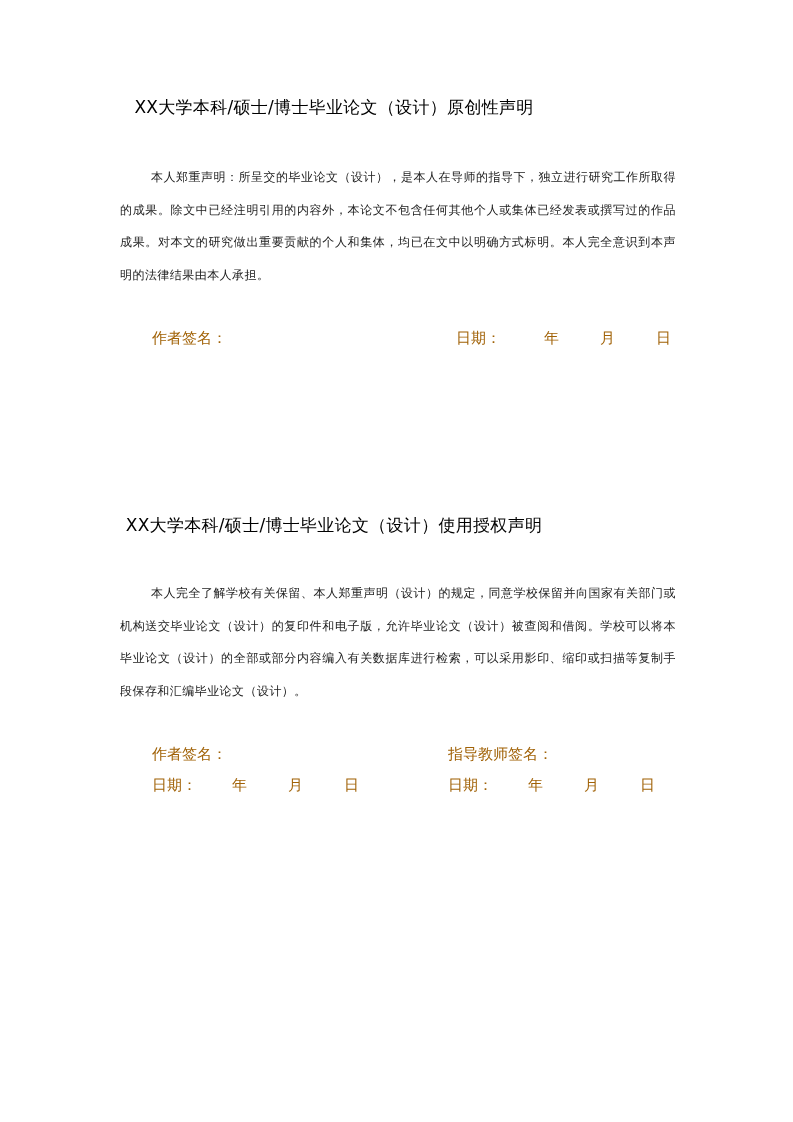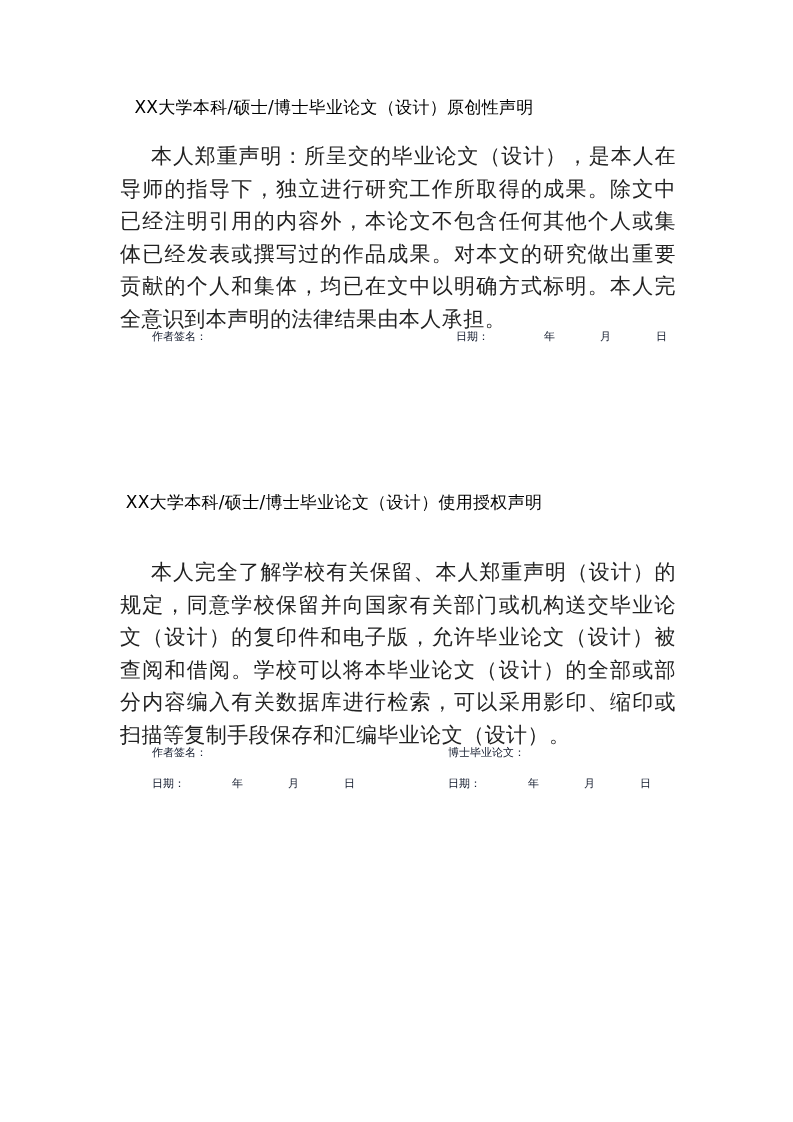--- a/index.html
+++ b/index.html
@@ -8,42 +8,42 @@
     font-family: "DejaVu Serif", "Liberation Serif", serif;
     color: #111111;
   }
   .title {
     position: absolute; left: 0; width: 668px; text-align: center;
     font-family: "DejaVu Sans", "Liberation Sans", sans-serif;
     font-size: 17px; letter-spacing: 0.3px; color: #000;
   }
   .para {
     position: absolute; left: 120px; width: 556px;
-    font-size: 21px; line-height: 32.5px; text-align: justify;
-    text-indent: 31px; color: #222; letter-spacing: 0.45px;
+    font-size: 12px; line-height: 32.5px; text-align: justify;
+    text-indent: 31px; color: #222; letter-spacing: 0.45px; margin-top: 21px;
   }
-  .line { position: absolute; font-size: 11px; color: #0f172a; white-space: pre; }
+  .line { position: absolute; font-size: 15px; color: #a16207; white-space: pre; }
 </style>
 </head>
 <body>
 
 <div class="title" style="top:96px;">XX大学本科/硕士/博士毕业论文（设计）原创性声明</div>
 <div class="para" style="top:140px;">本人郑重声明：所呈交的毕业论文（设计），是本人在导师的指导下，独立进行研究工作所取得的成果。除文中已经注明引用的内容外，本论文不包含任何其他个人或集体已经发表或撰写过的作品成果。对本文的研究做出重要贡献的个人和集体，均已在文中以明确方式标明。本人完全意识到本声明的法律结果由本人承担。</div>
 
 <div class="line" style="top:329px; left:152px;">作者签名：</div>
 <div class="line" style="top:329px; left:456px;">日期：</div>
 <div class="line" style="top:329px; left:544px;">年</div>
 <div class="line" style="top:329px; left:600px;">月</div>
 <div class="line" style="top:329px; left:656px;">日</div>
 
-<div class="title" style="top:491px;">XX大学本科/硕士/博士毕业论文（设计）使用授权声明</div>
+<div class="title" style="top:514px;">XX大学本科/硕士/博士毕业论文（设计）使用授权声明</div>
 <div class="para" style="top:556px;">本人完全了解学校有关保留、本人郑重声明（设计）的规定，同意学校保留并向国家有关部门或机构送交毕业论文（设计）的复印件和电子版，允许毕业论文（设计）被查阅和借阅。学校可以将本毕业论文（设计）的全部或部分内容编入有关数据库进行检索，可以采用影印、缩印或扫描等复制手段保存和汇编毕业论文（设计）。</div>
 
 <div class="line" style="top:745px; left:152px;">作者签名：</div>
-<div class="line" style="top:745px; left:448px;">博士毕业论文：</div>
+<div class="line" style="top:745px; left:448px;">指导教师签名：</div>
 
 <div class="line" style="top:776px; left:152px;">日期：</div>
 <div class="line" style="top:776px; left:232px;">年</div>
 <div class="line" style="top:776px; left:288px;">月</div>
 <div class="line" style="top:776px; left:344px;">日</div>
 
 <div class="line" style="top:776px; left:448px;">日期：</div>
 <div class="line" style="top:776px; left:528px;">年</div>
 <div class="line" style="top:776px; left:584px;">月</div>
 <div class="line" style="top:776px; left:640px;">日</div>

